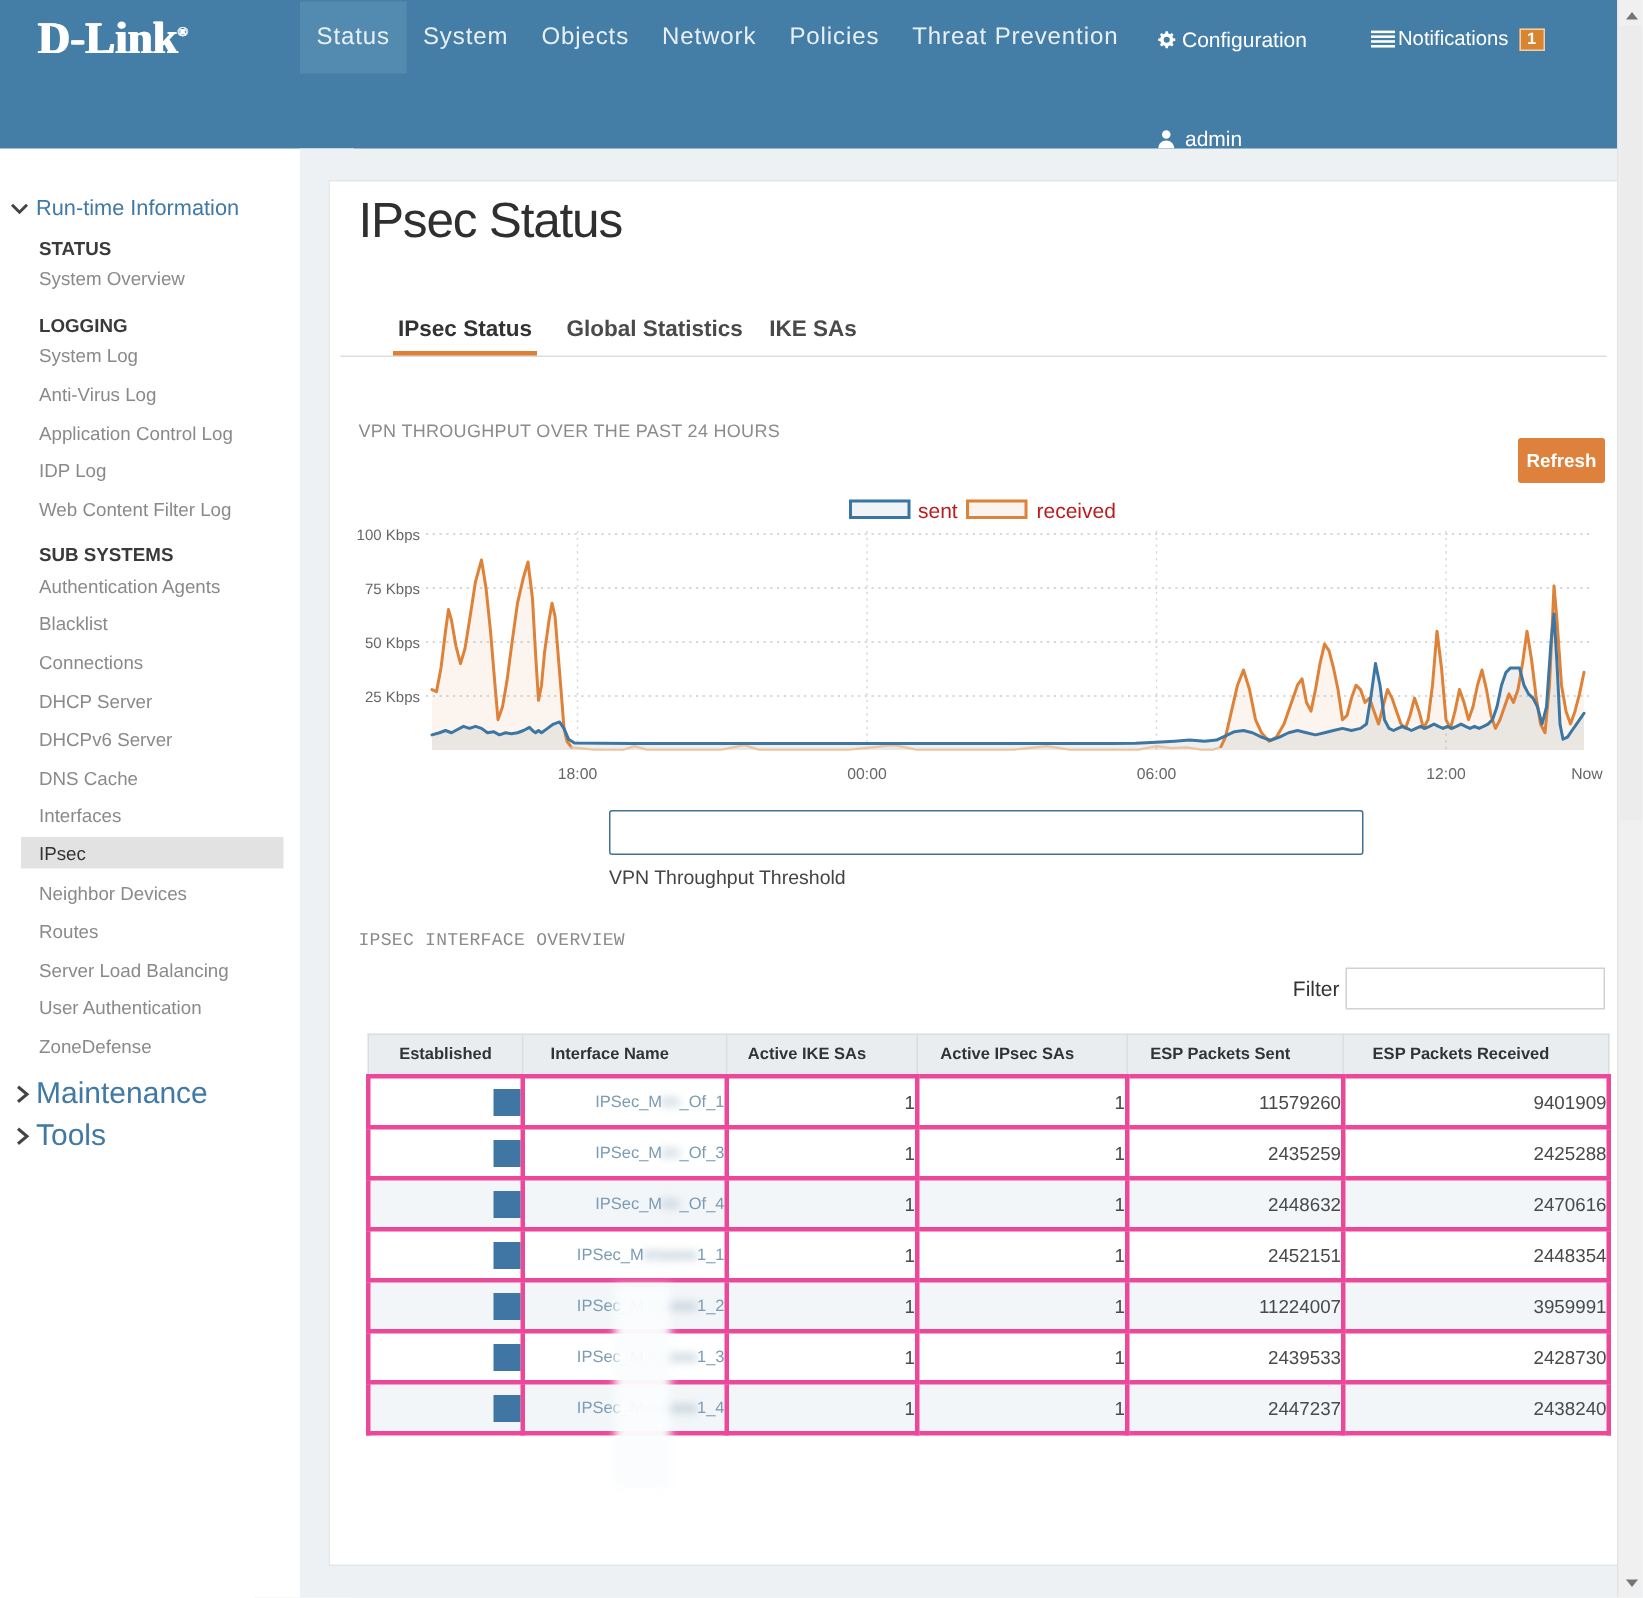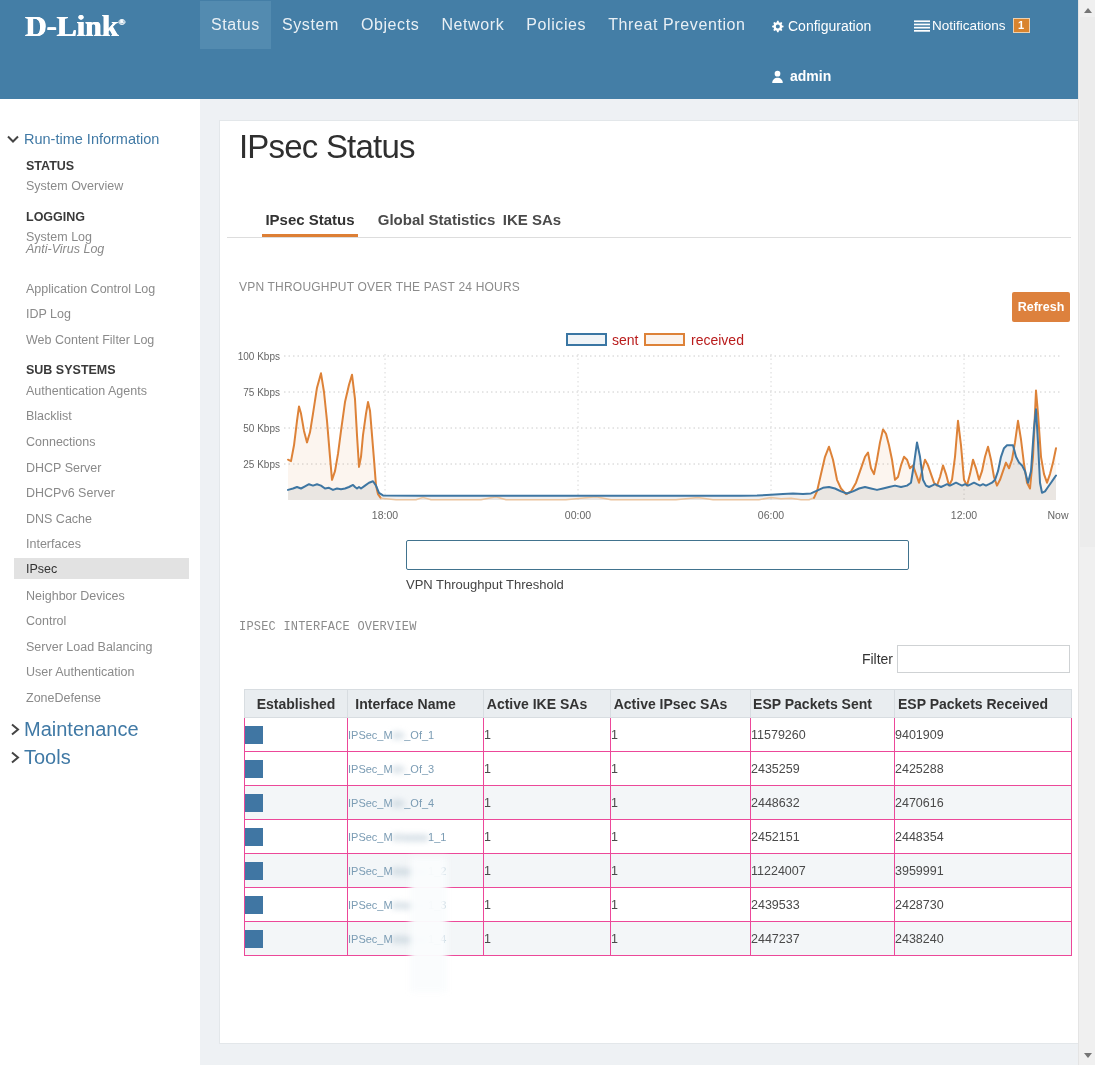--- a/index.html
+++ b/index.html
@@ -14,21 +14,21 @@
 .nav a { display:inline-block; height:48px; line-height:48px; margin-top:1px; padding:0 11px; font-size:16px; letter-spacing:0.6px; color:#e9f0f5; text-decoration:none; }
 .nav a.active { background:#538bb0; }
 .hicon { position:absolute; color:#fff; font-size:14px; white-space:nowrap; }
 .hicon svg { vertical-align:-2px; }
 #cfg svg { margin-right:4px; }
 #notif svg { margin-right:2px; }
 #admin svg { margin-right:6px; }
 #cfg { left:771px; top:18px; }
 #notif { left:914px; top:18px; font-size:13.5px; }
 #badge { display:inline-block; width:17px; height:15px; background:#d9842e; border:1px solid #ecd0ae; color:#fff; font-size:11px; font-weight:bold; text-align:center; line-height:13px; vertical-align:1px; margin-left:7px; }
-#admin { left:771px; top:68px;font-weight:bold; }
+#admin { left:771px; top:84px; }
 
 
 #sbar { position:absolute; right:0; top:0; width:17px; height:1065px; background:#f0f0f0; border-left:1px solid #e4e4e4; }
 #sbar .arrow-up { position:absolute; left:5px; top:8px; width:0; height:0; border-left:4.5px solid transparent; border-right:4.5px solid transparent; border-bottom:5.5px solid #757575; }
 #sbar .arrow-dn { position:absolute; left:5px; top:1053px; width:0; height:0; border-left:4.5px solid transparent; border-right:4.5px solid transparent; border-top:5.5px solid #757575; }
 #sbar .thumb { position:absolute; left:1px; top:17px; width:15px; height:530px; background:#ececec; }
 
 
 #side { position:absolute; left:0; top:99px; width:236px; height:966px; background:#fff; }
 .sline { position:absolute; left:0; width:200px; height:20px; line-height:20px; font-size:12.5px; color:#8a8a8a; }
@@ -58,22 +58,22 @@
 #chartsvg { position:absolute; left:11px; top:225px; }
 
 #thresh { position:absolute; left:186px; top:419px; width:503px; height:30px; border:1.5px solid #41738e; border-radius:2px; background:#fff; }
 #threshlbl { position:absolute; left:186px; top:456px; width:503px; text-align:left; font-size:13px; color:#444; }
 
 #filterlbl { position:absolute; left:600px; top:530px; width:73px; text-align:right; font-size:14px; color:#333; }
 #filterinp { position:absolute; left:677px; top:524px; width:173px; height:28px; border:1px solid #cfd2d4; background:#fff; }
 
 
 #tbl { position:absolute; left:24px; top:568px; width:827px; border-collapse:collapse; table-layout:fixed; font-size:12.5px; }
-#tbl th { height:28px; background:#e9edf0; border:1px solid #d8dde1; font-weight:bold; color:#333; font-size:14px; text-align:center; padding-right:20px; }
-#tbl td { height:34px; border:1px solid #ec4899; color:#4a4a4a; text-align:left; }
+#tbl th { height:28px; background:#e9edf0; border:1px solid #d8dde1; font-weight:bold; color:#333; font-size:11px; text-align:center; padding-right:20px; }
+#tbl td { height:34px; border:3px solid #ec4899; color:#4a4a4a; text-align:right; }
 #tbl th.c1, #tbl td.c1 { padding-right:0; }
 #tbl tr.odd td { background:#fff; }
 #tbl tr.even td { background:#f3f6f8; }
 .sq { display:inline-block; width:18px; height:18px; background:#4076a3; vertical-align:middle; }
 #tbl td.lnk { color:#7b9cb4; font-size:11px; }
 .blr { filter:blur(3px); color:#8fa9bc; }
 #censor { position:absolute; left:190px; top:736px; width:37px; height:135px; background:rgba(250,252,253,0.97); filter:blur(3px); }
 </style>
 </head>
 <body>
@@ -111,21 +111,21 @@
       </div>
     <div class="sline" style="top:77px;">
         <span class="txt">System Overview</span>
       </div>
     <div class="sline" style="top:108px;">
         <span class="txt shead">LOGGING</span>
       </div>
     <div class="sline" style="top:128px;">
         <span class="txt">System Log</span>
       </div>
-    <div class="sline" style="top:140px;font-style:italic;">
+    <div class="sline" style="top:154px;">
         <span class="txt">Anti-Virus Log</span>
       </div>
     <div class="sline" style="top:180px;">
         <span class="txt">Application Control Log</span>
       </div>
     <div class="sline" style="top:205px;">
         <span class="txt">IDP Log</span>
       </div>
     <div class="sline" style="top:231px;">
         <span class="txt">Web Content Filter Log</span>
@@ -154,21 +154,21 @@
     <div class="sline" style="top:435px;">
         <span class="txt">Interfaces</span>
       </div>
     <div class="sline" style="top:460px;">
         <span class="txt" style="color:#333;">IPsec</span>
       </div>
     <div class="sline" style="top:487px;">
         <span class="txt">Neighbor Devices</span>
       </div>
     <div class="sline" style="top:512px;">
-        <span class="txt">Control</span>
+        <span class="txt">Routes</span>
       </div>
     <div class="sline" style="top:538px;">
         <span class="txt">Server Load Balancing</span>
       </div>
     <div class="sline" style="top:563px;">
         <span class="txt">User Authentication</span>
       </div>
     <div class="sline" style="top:589px;">
         <span class="txt">ZoneDefense</span>
       </div>
@@ -184,21 +184,21 @@
         </svg>
         <span class="txt sblue2" style="left:24px;">Tools</span>
       </div>
   </div>
 
   <div id="main"></div>
   <div id="card">
     <h1 class="title">IPsec Status</h1>
     <div class="tab active" style="left:42px; width:96px;">IPsec Status</div>
     <div class="tab" style="left:154px; width:125px;">Global Statistics</div>
-    <div class="tab" style="left:277px; width:70px;">IKE SAs</div>
+    <div class="tab" style="left:287px; width:70px;">IKE SAs</div>
     <div class="tabline"></div>
 
     <div class="seclabel" style="left:19px; top:147px;">VPN THROUGHPUT OVER THE PAST 24 HOURS</div>
     <div id="refresh">Refresh</div>
 
     <div class="lgbox" style="left:346px; border:2.5px solid #3a76a3; background:#f0f4f7;"></div>
     <div class="lgtxt" style="left:392px;">sent</div>
     <div class="lgbox" style="left:424px; border:2.5px solid #dd8238; background:#fbf3ed;"></div>
     <div class="lgtxt" style="left:471px;">received</div>
 

